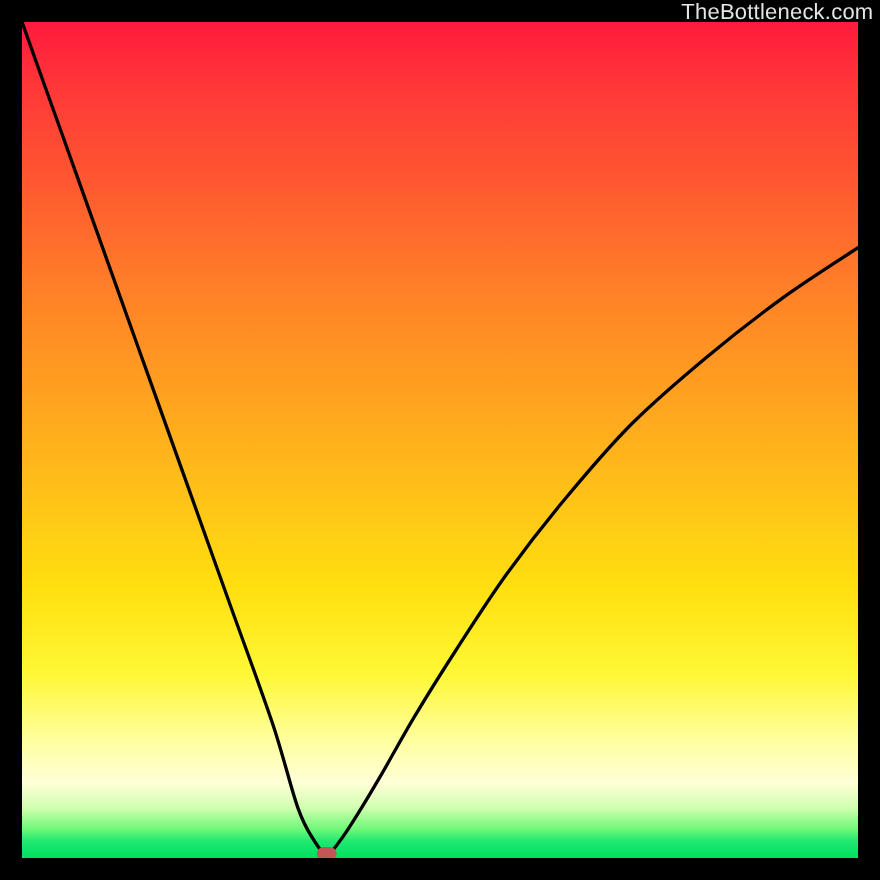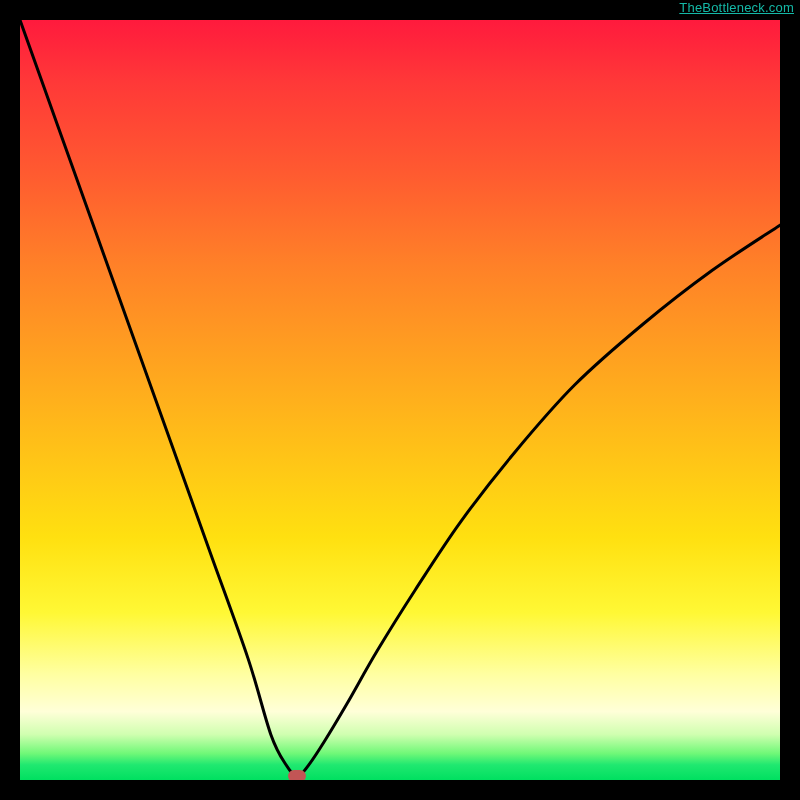--- a/index.html
+++ b/index.html
@@ -46,24 +46,23 @@
     position: absolute;
     left: 0;
     top: 0;
     width: 100%;
     height: 100%;
   }
   .watermark {
     position: absolute;
     right: 6px;
     top: 0px;
-    color: #14b8a6;
-    font-size: 13px;
+    color: #e5e5e5;
+    font-size: 20px;
     letter-spacing: 0.2px;
-    text-decoration: underline;
   }
   .marker {
     position: absolute;
     width: 18px;
     height: 12px;
     border-radius: 6px;
     background: #c25555;
     transform: translate(-50%, -50%);
   }
 </style>

